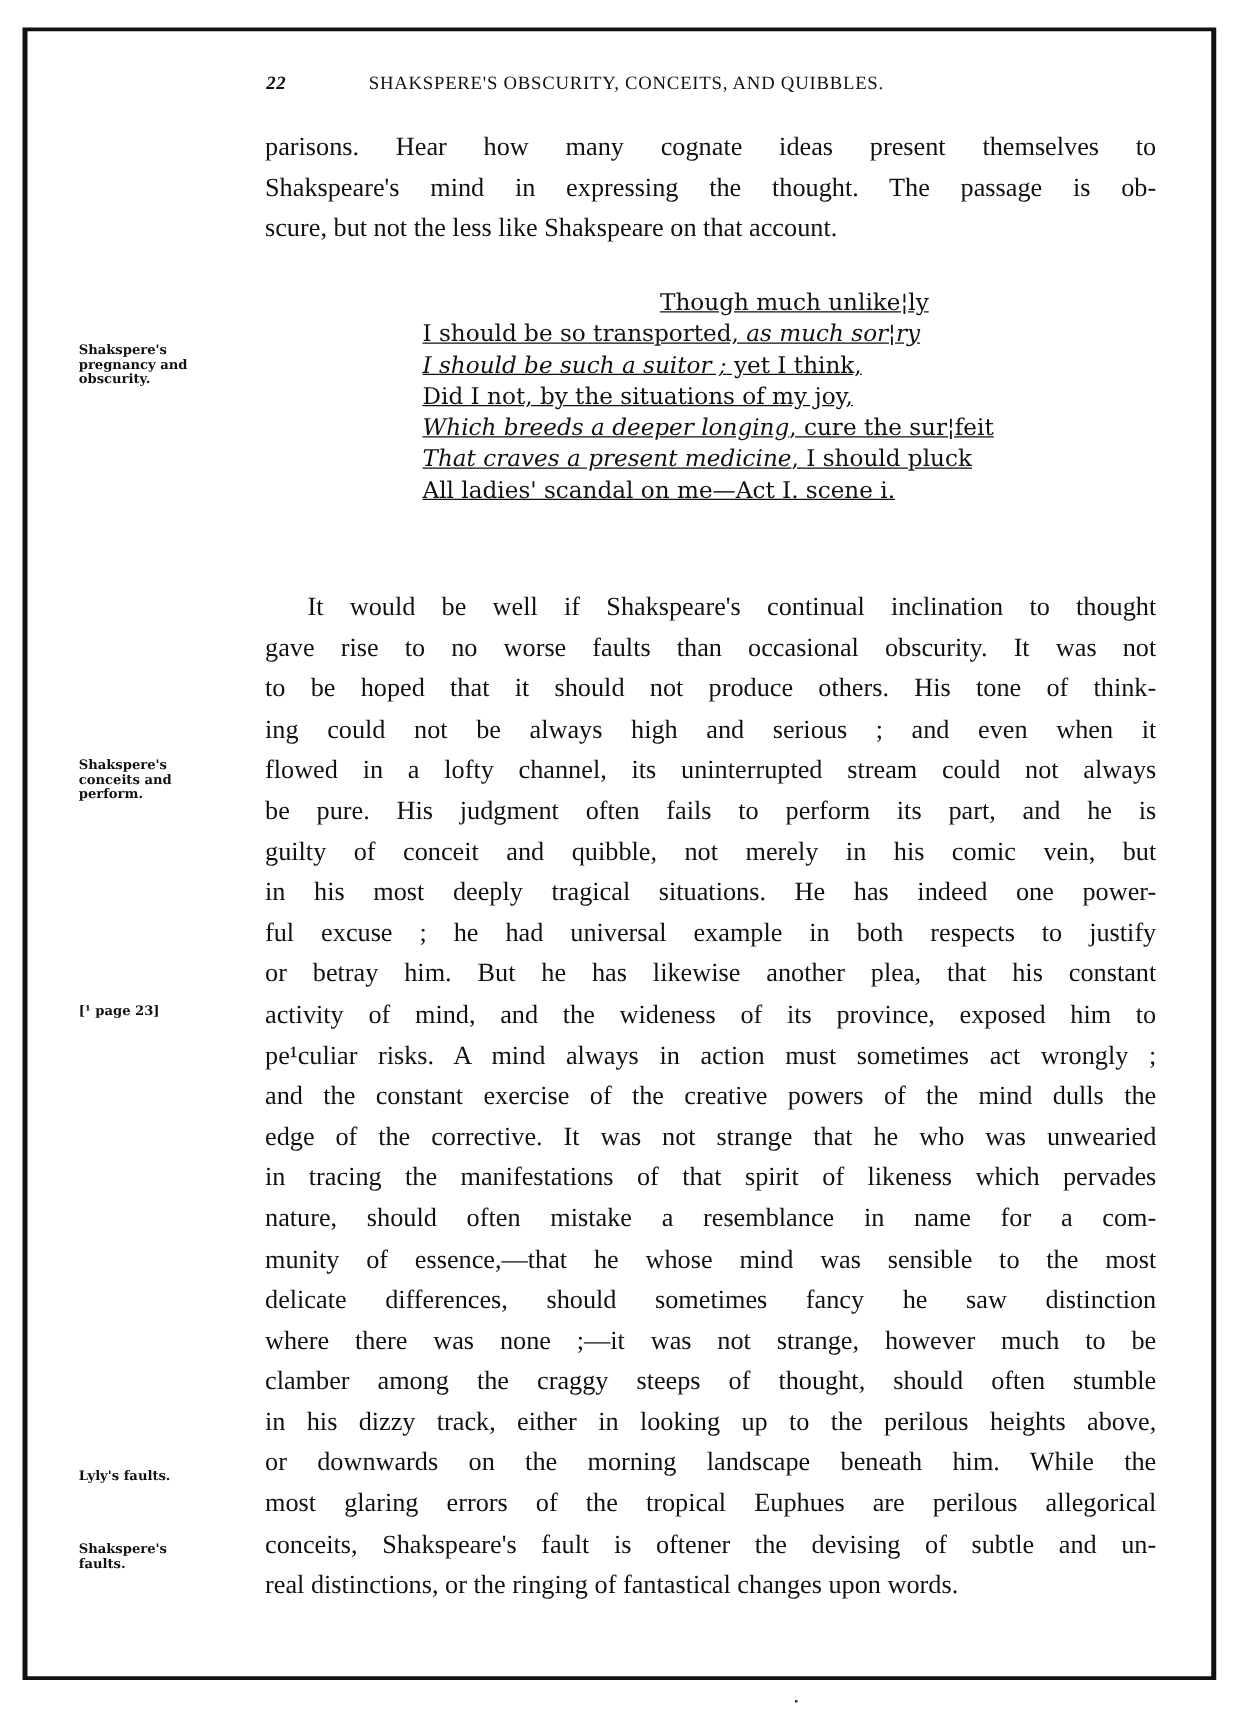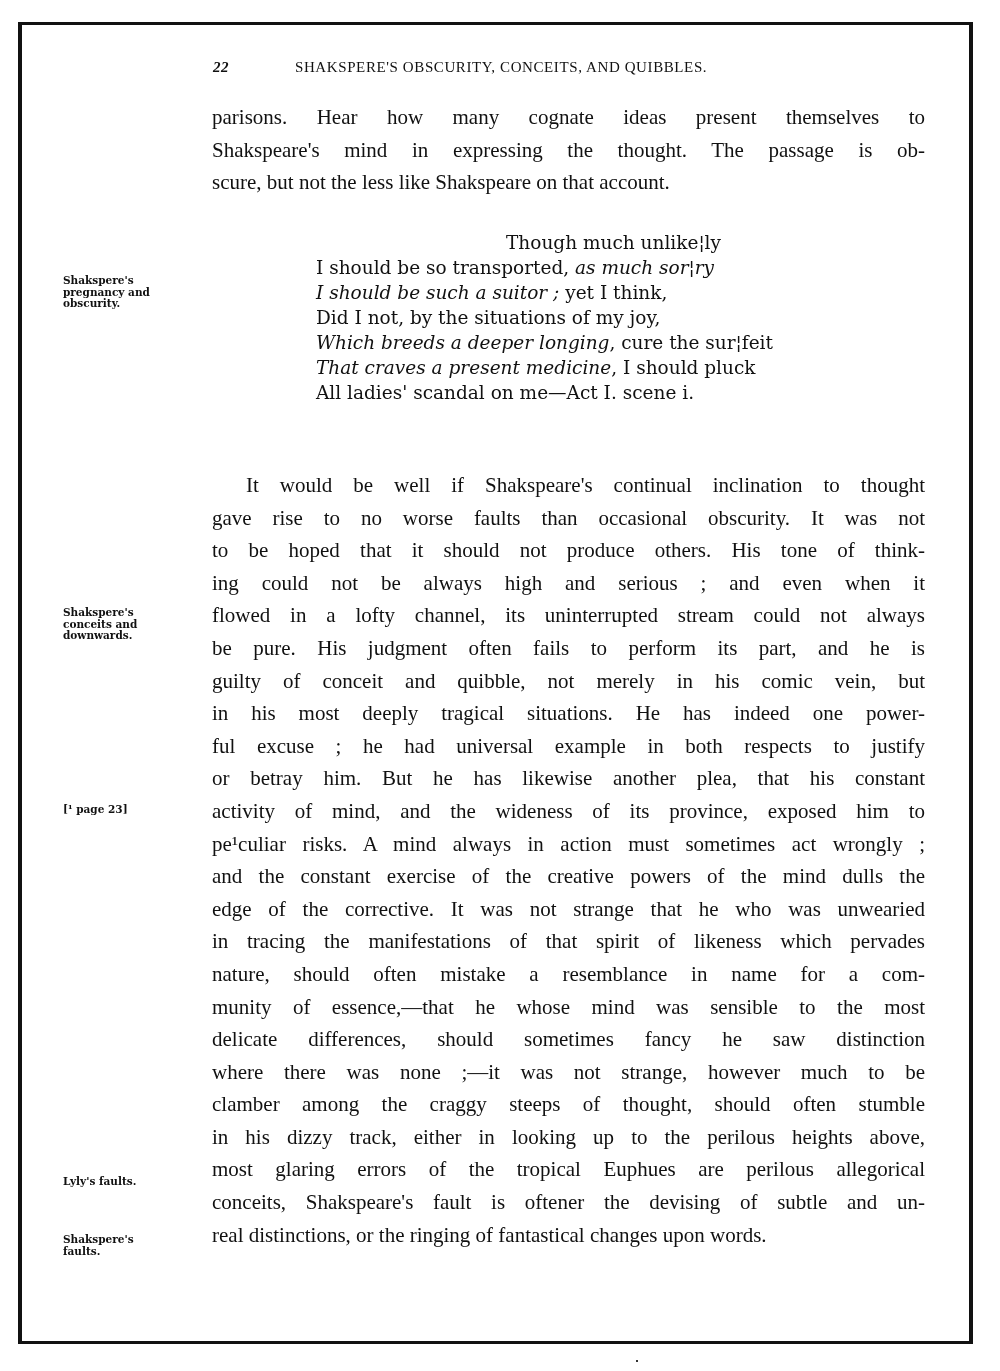--- a/index.html
+++ b/index.html
@@ -17,22 +17,22 @@
     position: absolute; left: 213px; top: 59px; width: 720px;
     font-size: 15px; letter-spacing: 0.6px; white-space: nowrap;
   }
   .running-head .page-no { font-style: italic; font-weight: bold; display: inline-block; width: 82px; }
   .running-head .title { text-transform: uppercase; font-size: 15px; }
   .body-col { position: absolute; left: 212px; width: 713px; font-size: 21px; line-height: 32.6px; }
   .line { display: block; text-align: justify; text-align-last: justify; white-space: nowrap; height: 32.6px; }
   .line.last { text-align-last: left; }
   .para1 { top: 101px; }
   .verse {
-    position: absolute; left: 316px; top: 230px; font-size: 21px; line-height: 25px;
-    font-family: "DejaVu Serif", serif; font-size: 18.5px;
+    position: absolute; left: 338px; top: 230px; font-size: 21px; line-height: 25px;
+    font-family: "DejaVu Serif", serif; font-size: 18.5px; text-decoration: underline;
   }
   .verse .vline { display: block; white-space: nowrap; }
   .verse .indent { padding-left: 190px; }
   .verse em { font-style: italic; }
   .para2 { top: 437px; }
   .para2 .first { text-indent: 34px; margin-top: 32px; }
   .margin-note {
     position: absolute; left: 63px; font-family: "DejaVu Serif", serif;
     font-size: 10.5px; font-weight: bold; line-height: 11.5px; width: 130px;
   }
@@ -78,34 +78,35 @@
   <span class="line">pe¹culiar risks. A mind always in action must sometimes act wrongly ;</span>
   <span class="line">and the constant exercise of the creative powers of the mind dulls the</span>
   <span class="line">edge of the corrective.  It was not strange that he who was unwearied</span>
   <span class="line">in tracing the manifestations of that spirit of likeness which pervades</span>
   <span class="line">nature, should often mistake a resemblance in name for a com-</span>
   <span class="line">munity of essence,—that he whose mind was sensible to the most</span>
   <span class="line">delicate differences, should sometimes fancy he saw distinction</span>
   <span class="line">where there was none ;—it was not strange, however much to be</span>
   <span class="line">clamber among the craggy steeps of thought, should often stumble</span>
   <span class="line">in his dizzy track, either in looking up to the perilous heights above,</span>
+  <span class="line">or downwards on the morning landscape beneath him.  While the</span>
   <span class="line">most glaring errors of the tropical Euphues are perilous allegorical</span>
   <span class="line">conceits, Shakspeare's fault is oftener the devising of subtle and un-</span>
   <span class="line last">real distinctions, or the ringing of fantastical changes upon words.</span>
 </div>
 
 <div class="margin-note" style="top:275px">
   <div>Shakspere's</div>
   <div>pregnancy and</div>
   <div>obscurity.</div>
 </div>
 <div class="margin-note" style="top:607px">
   <div>Shakspere's</div>
   <div>conceits and</div>
-  <div>downwards.</div>
+  <div>perform.</div>
 </div>
 <div class="margin-note" style="top:804px">
   <div>[¹ page 23]</div>
 </div>
 <div class="margin-note" style="top:1176px">
   <div>Lyly's faults.</div>
 </div>
 <div class="margin-note" style="top:1234px">
   <div>Shakspere's</div>
   <div>faults.</div>

